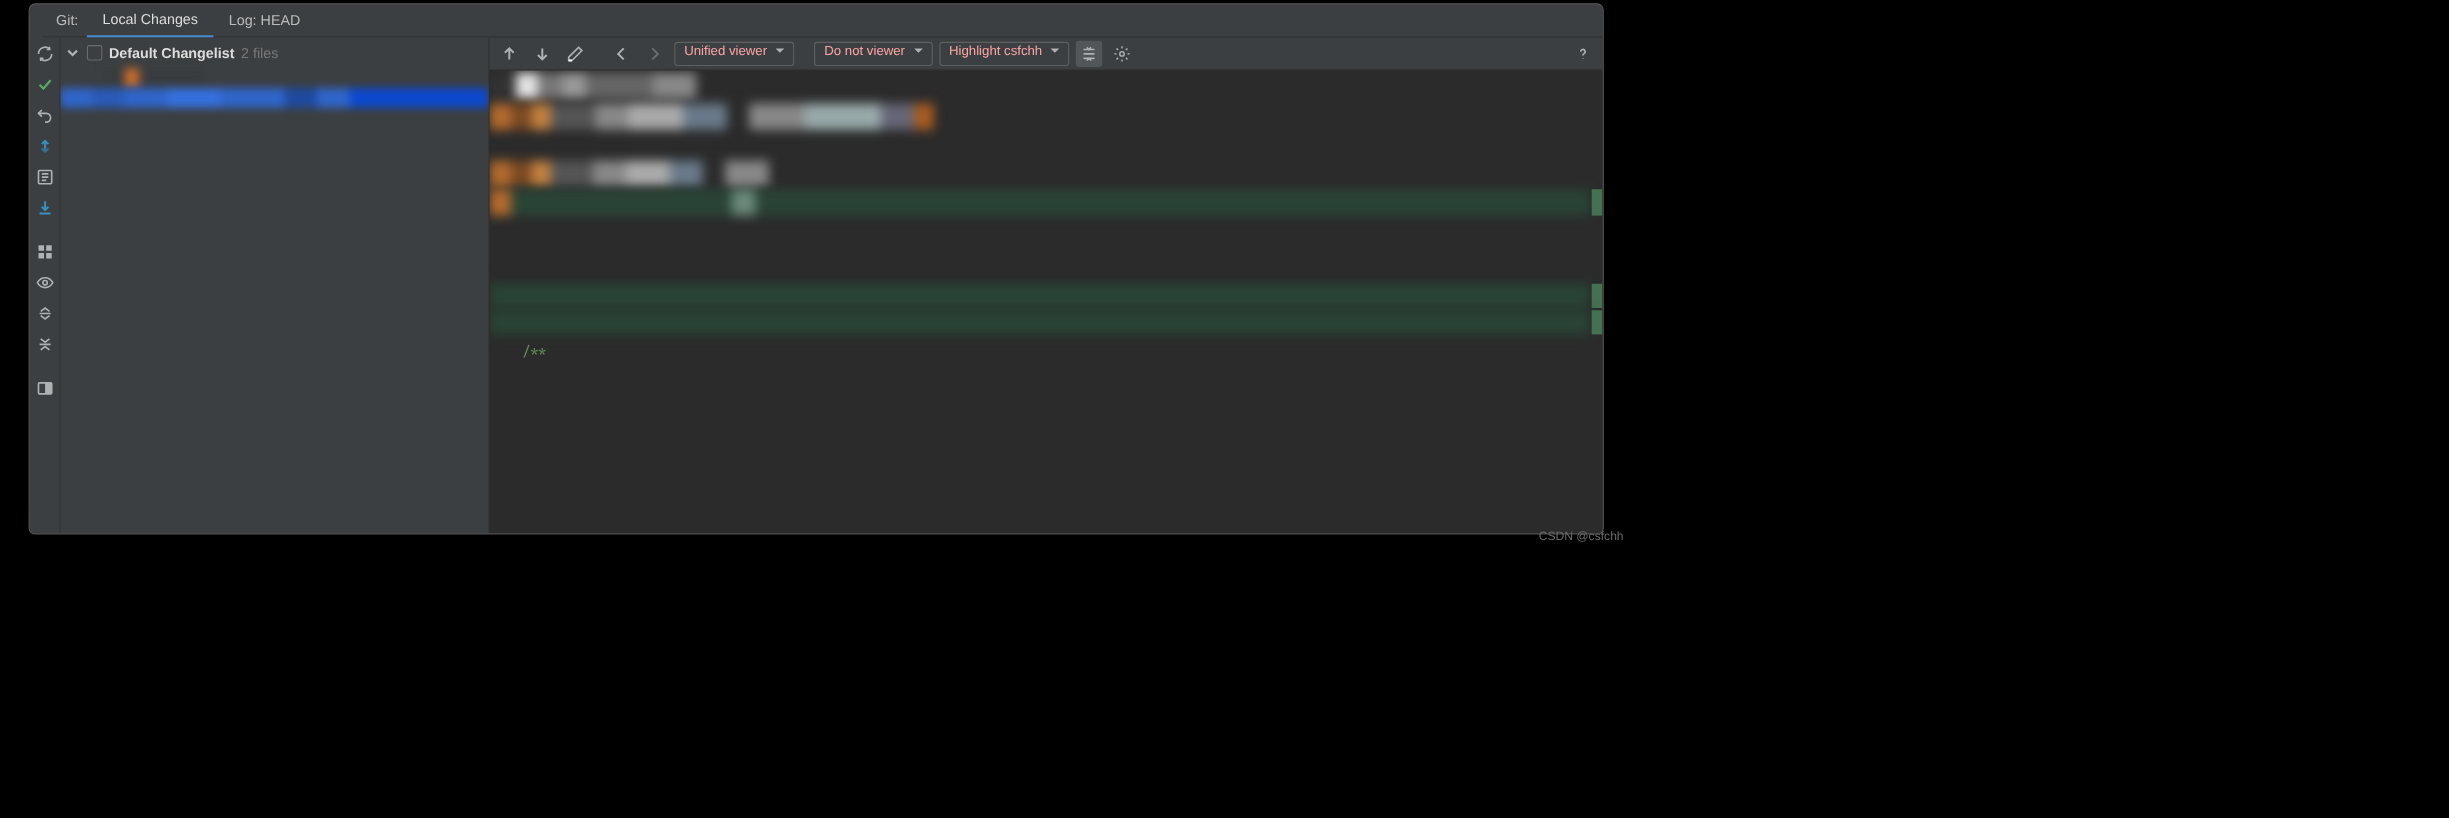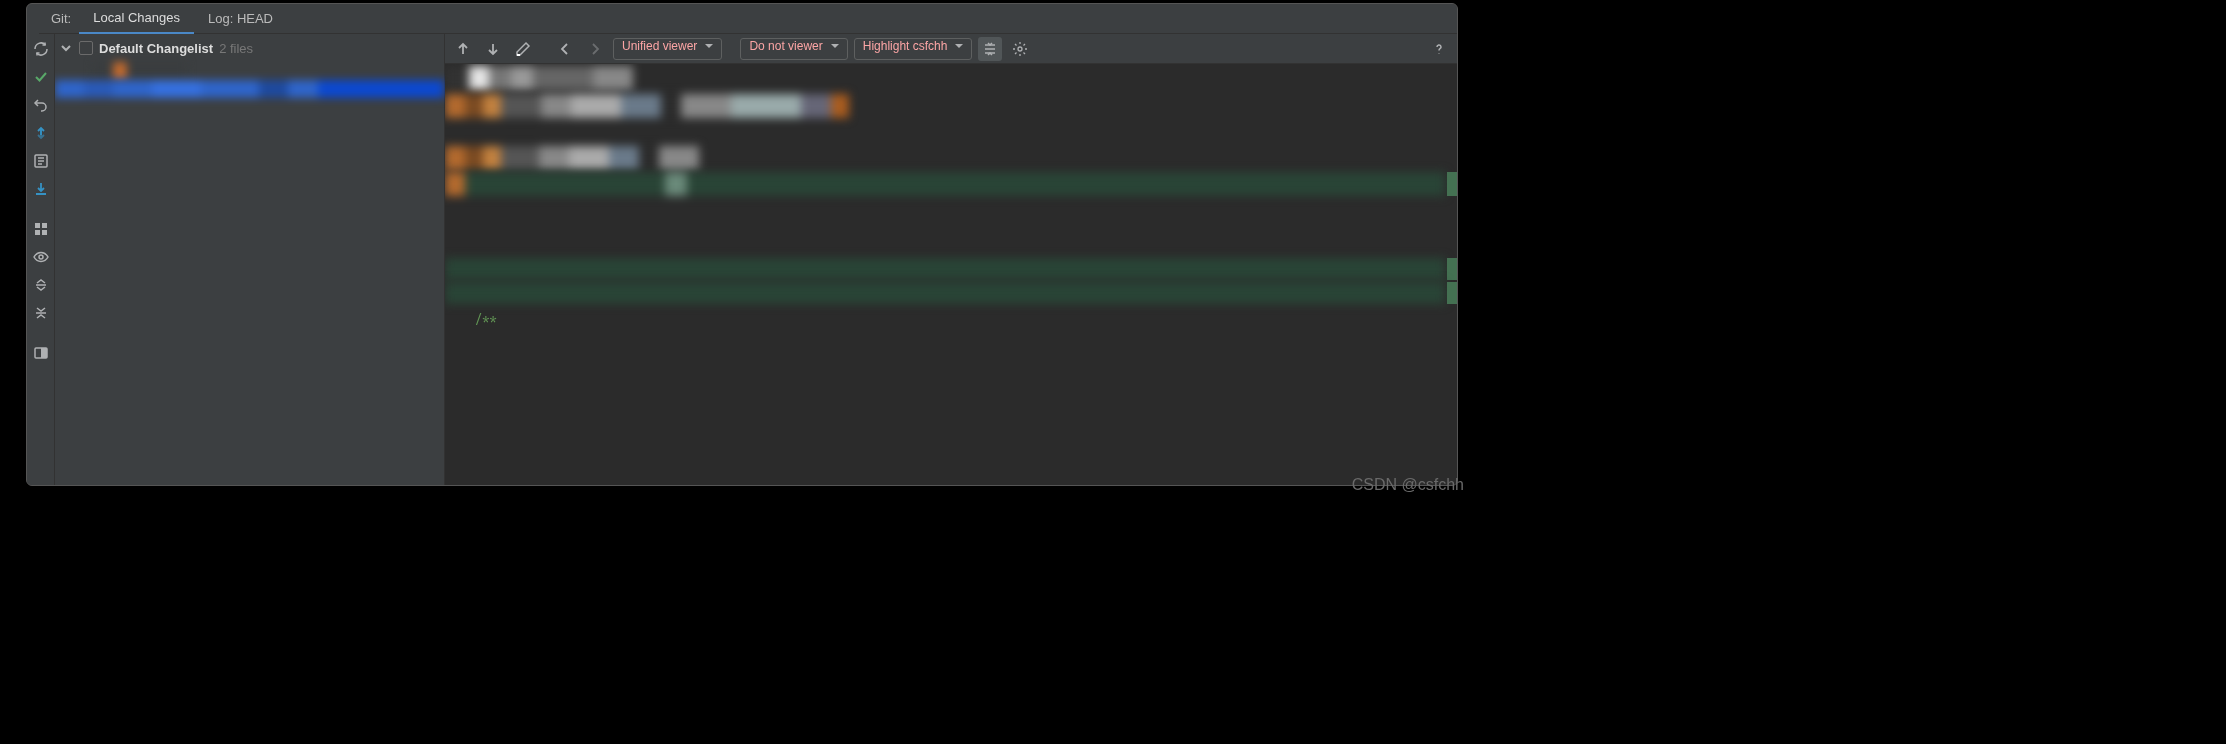--- a/index.html
+++ b/index.html
@@ -220,23 +220,23 @@
 .code-text {
   position: absolute;
   font-family: "JetBrains Mono", Menlo, monospace;
   font-size: 12px;
   color: #629755;
   left: 30px;
 }
 .watermark {
   position: absolute;
   bottom: 2px;
-  right: 20px;
+  right: 8px;
   color: #6a6a6a;
-  font-size: 16px;
+  font-size: 11px;
 }
 </style>
 </head>
 <body>
 
 <div class="window">
 
   <div class="tabbar">
     <span class="tab-prefix">Git:</span>
     <div class="tab active">Local Changes</div>

